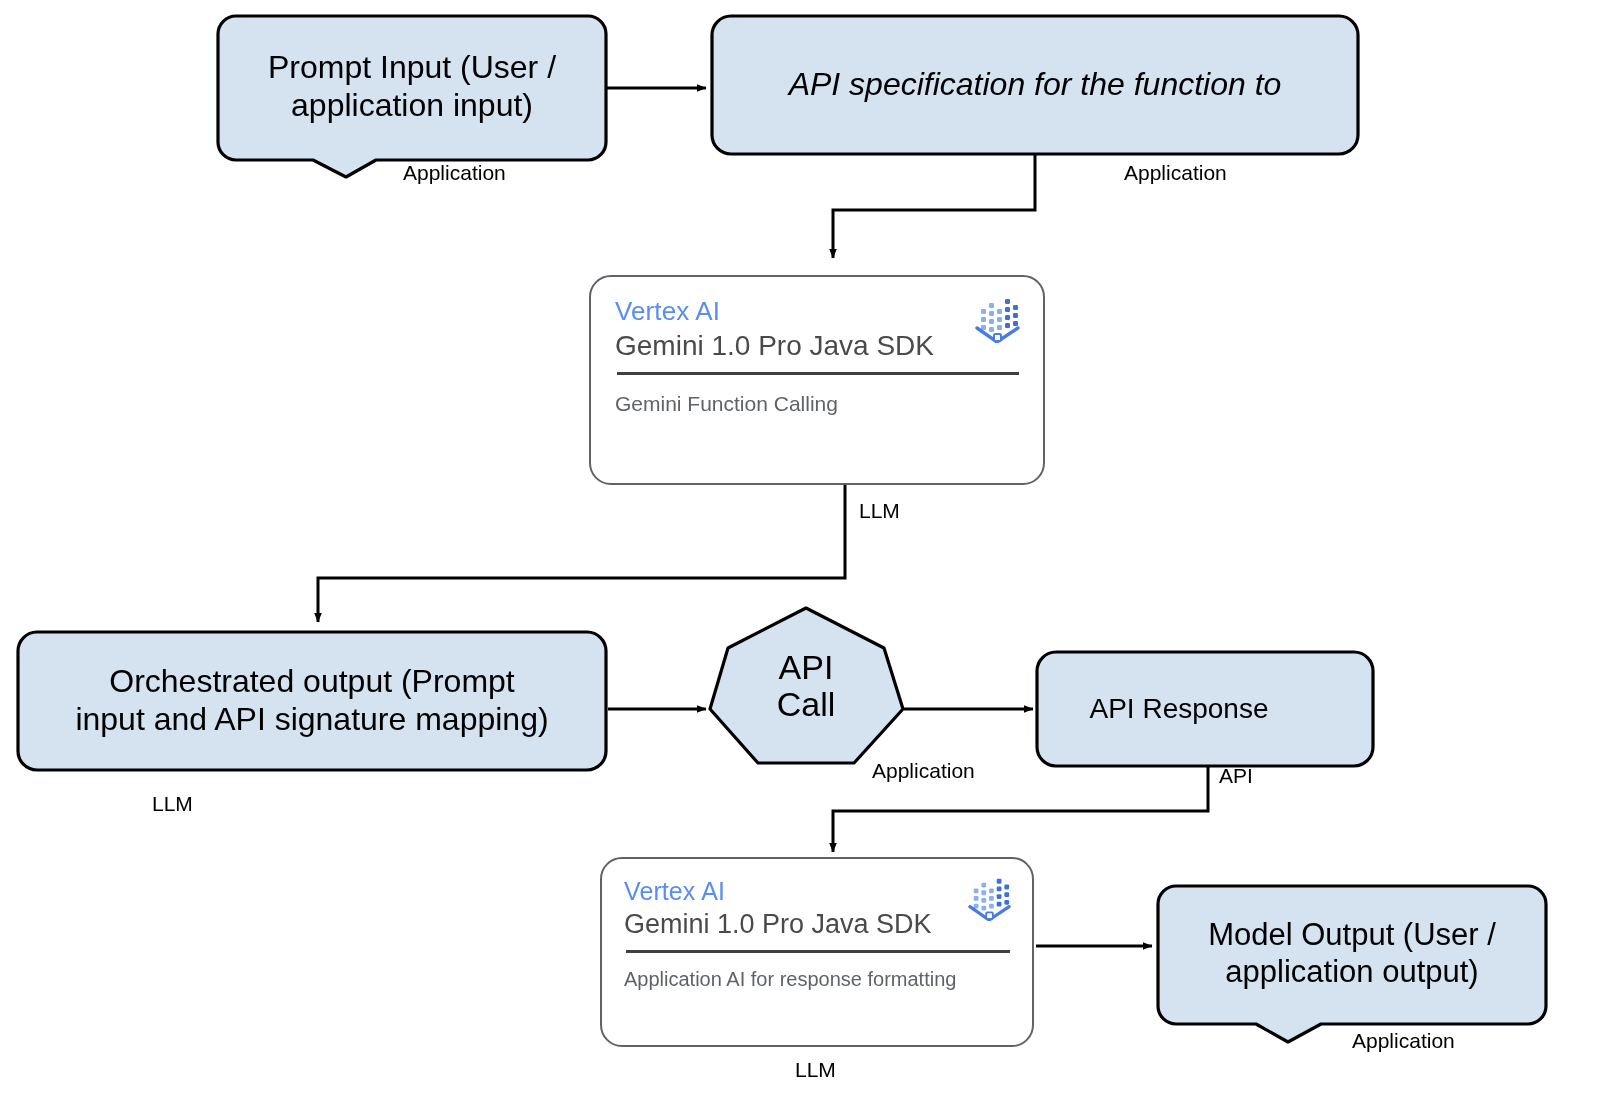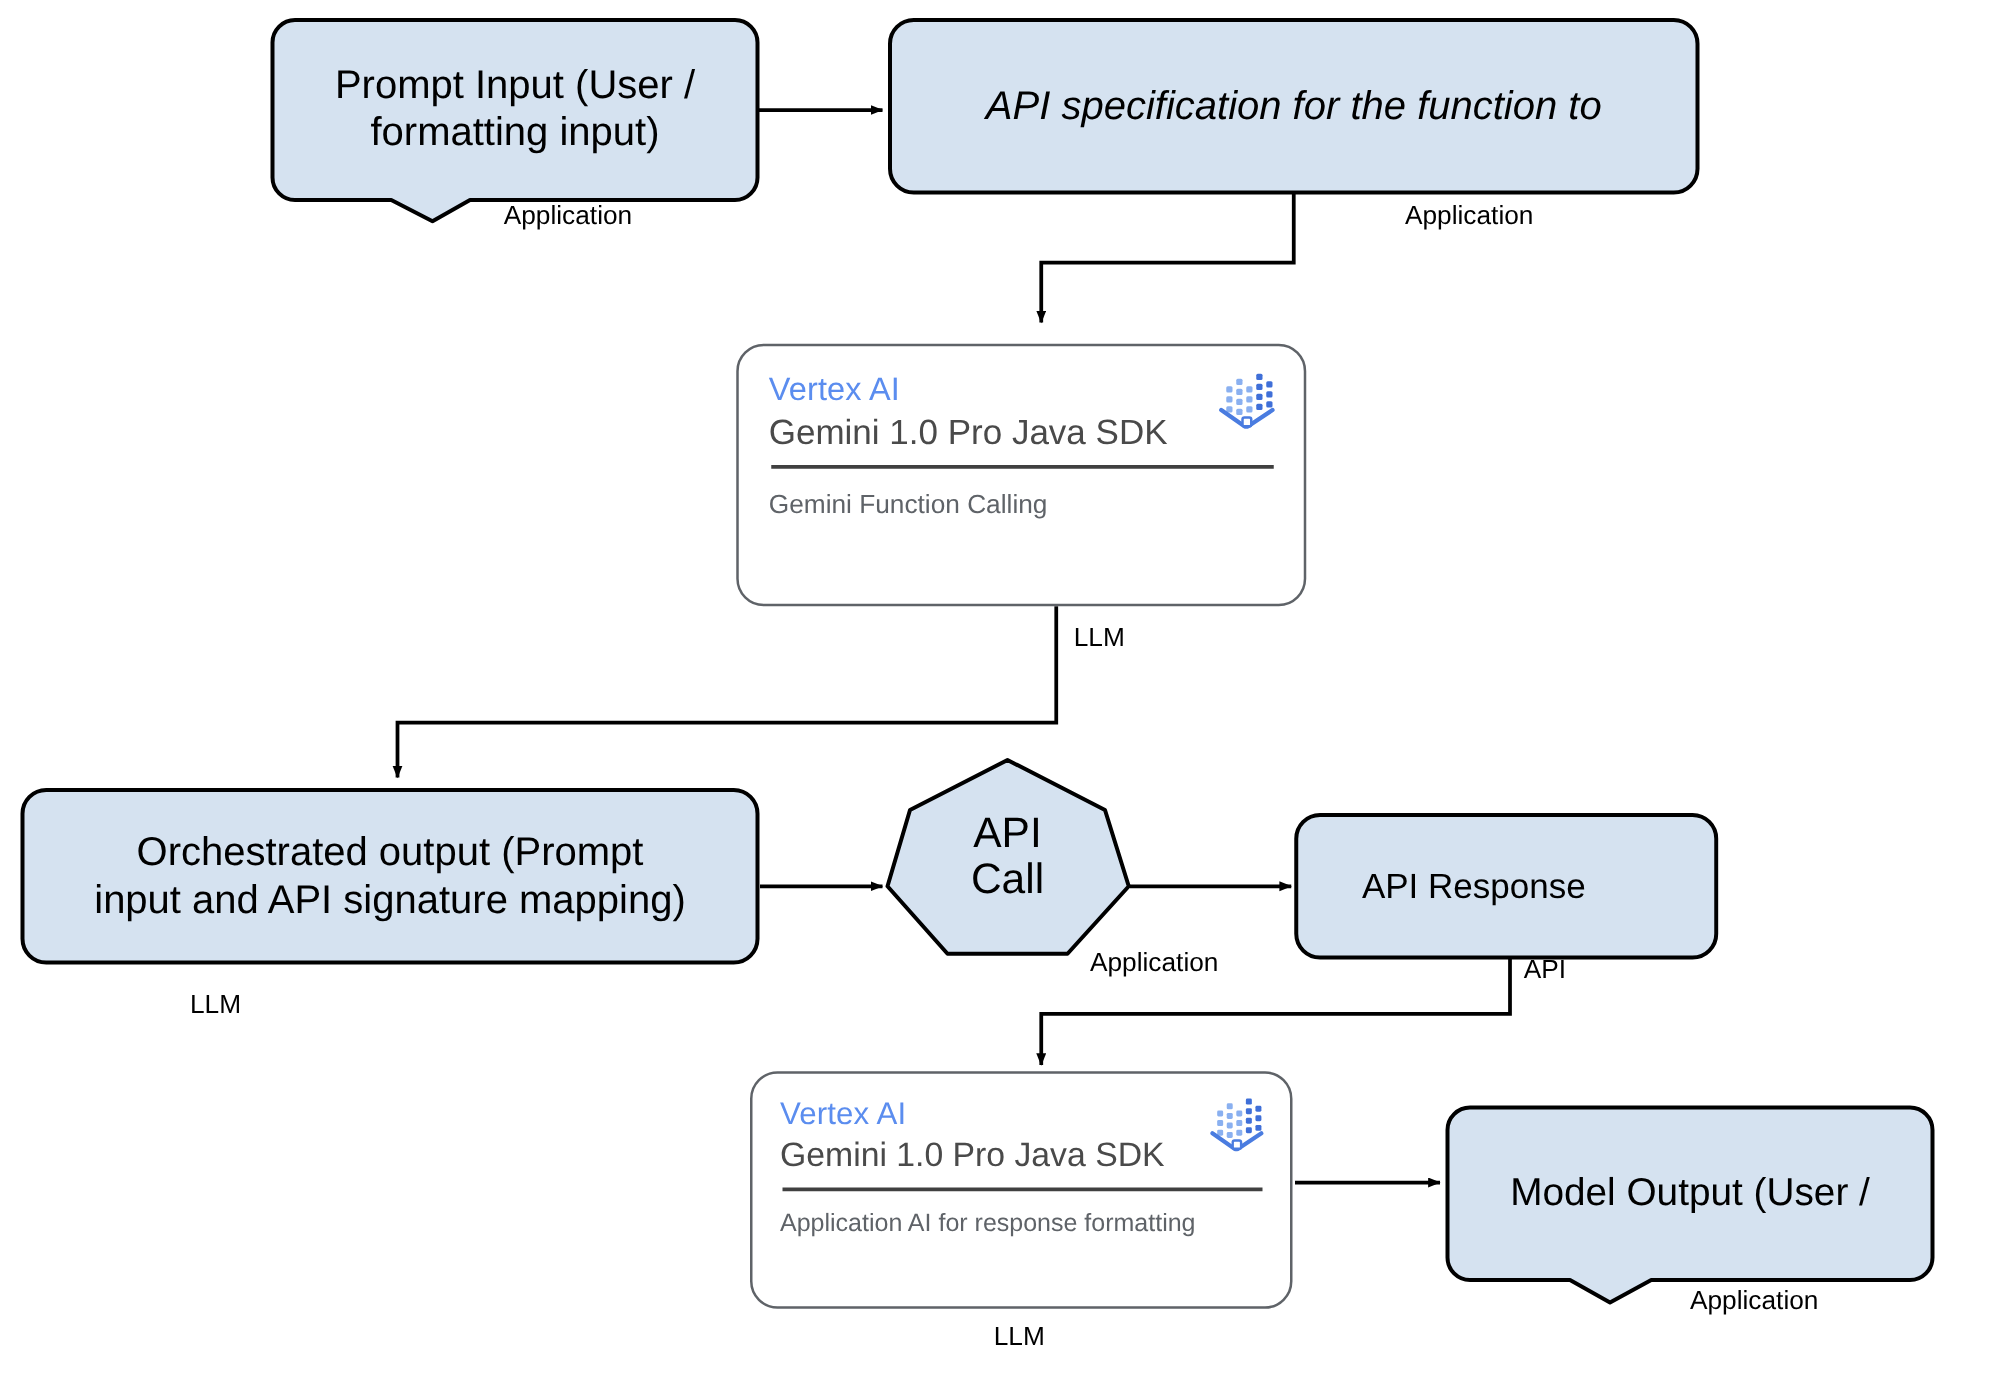--- a/index.html
+++ b/index.html
@@ -67,21 +67,21 @@
     </g>
   </svg>
 
   <div class="node" style="left:216px;top:14px;width:428px;height:165px;">
     <svg width="392" height="165" viewBox="0 0 392 165" style="position:absolute;left:0;top:0;">
       <path d="M20,2 L372,2 A18,18 0 0 1 390,20 L390,128 A18,18 0 0 1 372,146 L160,146 L130,163 L97,146 L20,146 A18,18 0 0 1 2,128 L2,20 A18,18 0 0 1 20,2 Z" fill="#d5e2f0" stroke="#000" stroke-width="3.2" stroke-linejoin="round"></path>
     </svg>
     <div class="fillbox" style="position:absolute;left:0;top:0;width:392px;height:146px;font-size:32px;">
       <div class="txt">
         <div>Prompt Input (User /</div>
-        <div>formatting input)</div>
+        <div>application input)</div>
       </div>
     </div>
   </div>
   <div class="tag" style="left:403px;top:161px;">Application</div>
 
   <div class="node" style="left:710px;top:14px;width:650px;height:142px;">
     <svg width="650" height="142" viewBox="0 0 650 142" style="position:absolute;left:0;top:0;">
       <rect x="2" y="2" width="646" height="138" rx="19" ry="19" fill="#d5e2f0" stroke="#000" stroke-width="3.2"></rect>
     </svg>
     <div class="fillbox" style="position:absolute;left:0;top:0;width:650px;height:142px;font-size:32px;font-style:italic;">
@@ -204,18 +204,19 @@
   </div>
   <div class="tag" style="left:795px;top:1058px;">LLM</div>
 
   <div class="node" style="left:1156px;top:884px;width:392px;height:162px;">
     <svg width="392" height="162" viewBox="0 0 392 162" style="position:absolute;left:0;top:0;">
       <path d="M20,2 L372,2 A18,18 0 0 1 390,20 L390,122 A18,18 0 0 1 372,140 L165,140 L132,158 L100,140 L20,140 A18,18 0 0 1 2,122 L2,20 A18,18 0 0 1 20,2 Z" fill="#d5e2f0" stroke="#000" stroke-width="3.2" stroke-linejoin="round"></path>
     </svg>
     <div class="fillbox" style="position:absolute;left:0;top:0;width:392px;height:140px;font-size:31px;">
       <div class="txt">
         <div>Model Output (User /</div>
+        <div>application output)</div>
       </div>
     </div>
   </div>
   <div class="tag" style="left:1352px;top:1029px;">Application</div>
 
 </div>
 
 </body></html>

